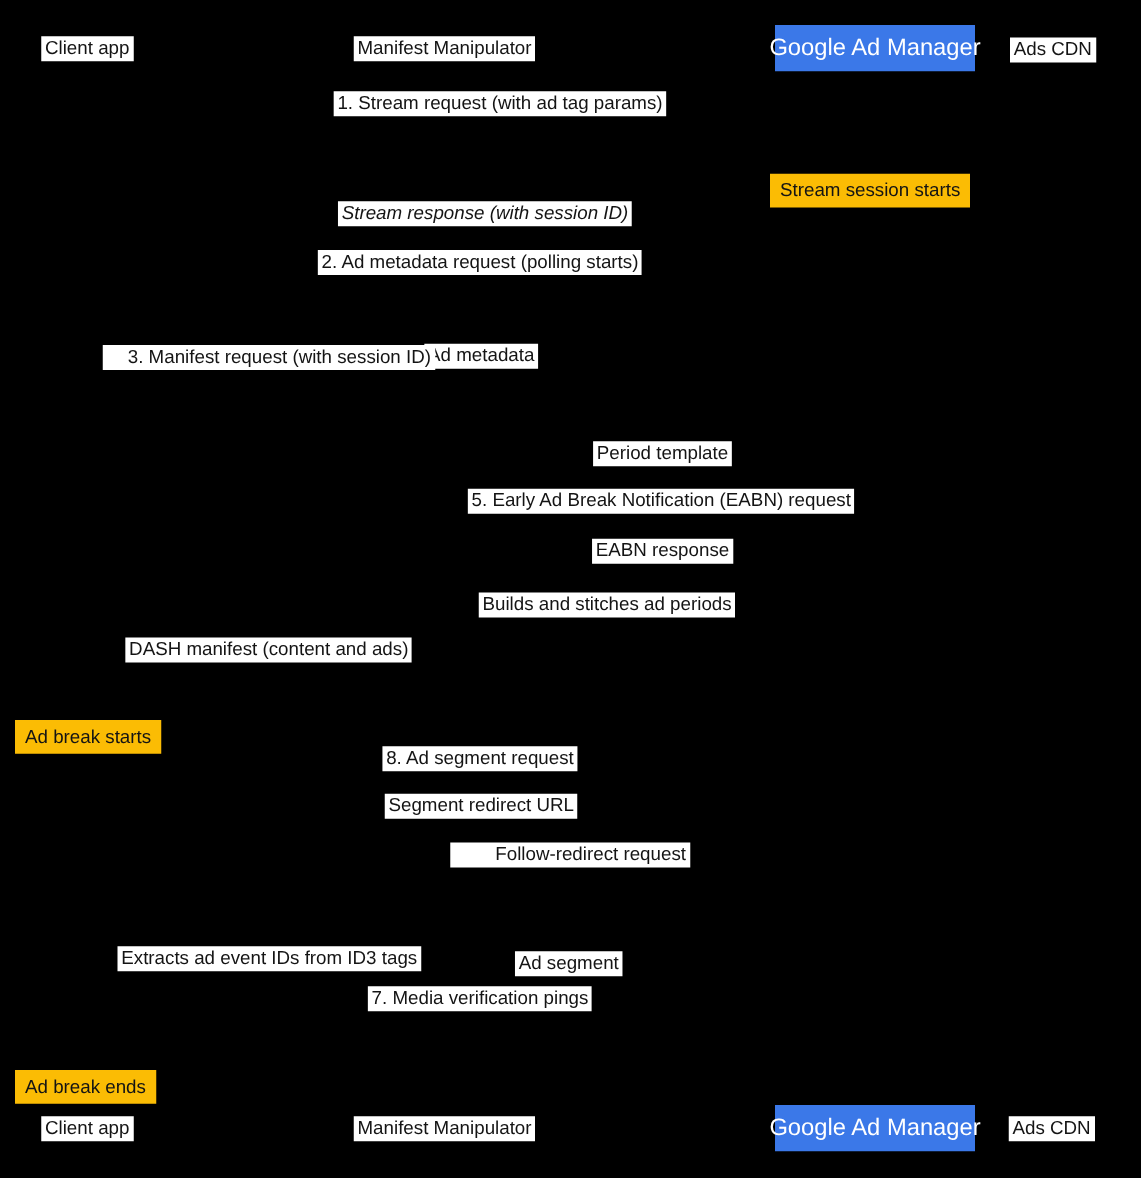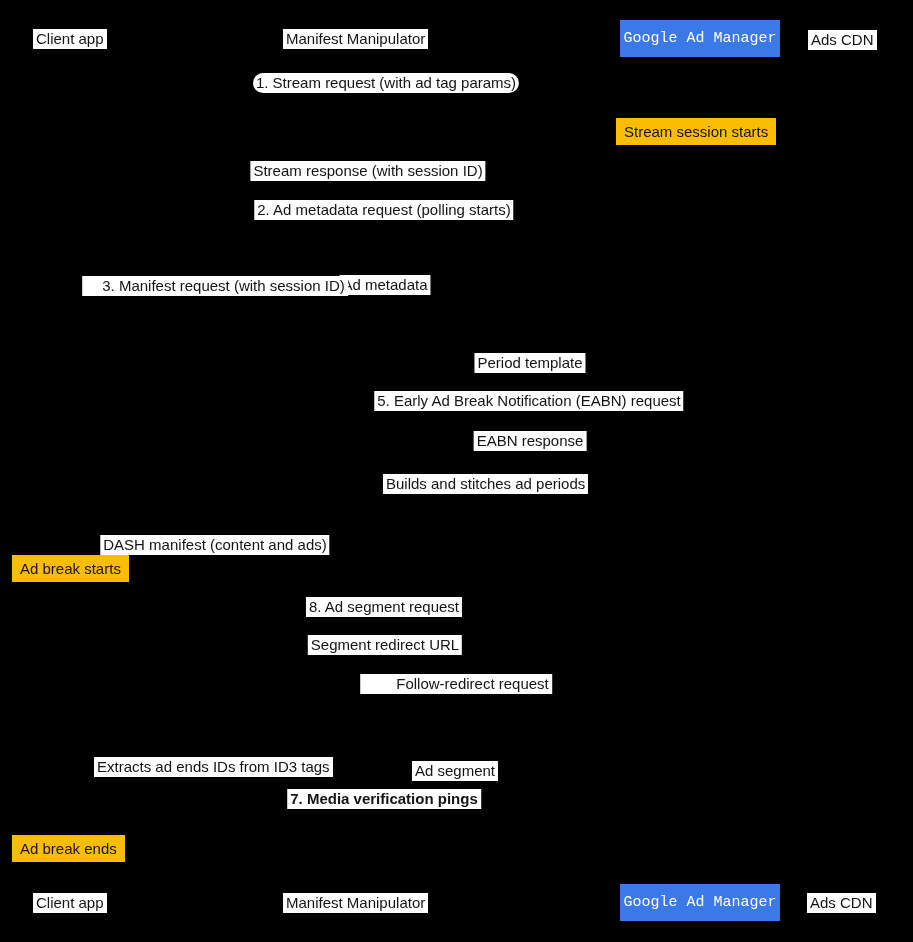--- a/index.html
+++ b/index.html
@@ -22,59 +22,59 @@
     background: #ffffff;
     color: #141414;
     padding: 0 3px;
     white-space: nowrap;
   }
   .center { transform: translateX(-50%); }
   .yellow { background: #FBBC04; }
   .note {
     padding: 3px 8px;
     line-height: 21px;
+    margin-top: 21px;
   }
   .blue-box {
     position: absolute;
     width: 160px;
     height: 37px;
     background: #3B78E8;
     color: #ffffff;
-    font-size: 15px;
+    font-size: 19px;
     display: flex;
     align-items: center;
     justify-content: center;
     white-space: nowrap;
-    font-family: Liberation Mono, monospace;
   }
   
   .a-client-top { left: 33px;  top: 29px; }
   .a-mm-top     { left: 283px; top: 29px; }
   .a-gam-top    { left: 620px; top: 20px; }
   .a-cdn-top    { left: 808px; top: 30px; }
   
-  .m0  { left: 386px; top: 73px; border-radius: 10px; }
+  .m0  { left: 400px; top: 73px; }
   .m1  { left: 616px; top: 118px; }
-  .m2  { left: 368px; top: 161px; }
+  .m2  { left: 388px; top: 161px; font-style: italic; }
   .m3  { left: 384px; top: 200px; }
   .m4  { left: 385px; top: 238px; margin-top: 37px; }
   .m5  { left: 215px; top: 276px; padding-left: 20px; }
   .m6  { left: 529px; top: 316px; }
   .m7  { left: 530px; top: 353px; }
   .m8  { left: 529px; top: 391px; }
   .m9  { left: 530px; top: 431px; }
   .m10 { left: 383px; top: 474px; }
-  .m11 { left: 215px; top: 510px; margin-top: 25px; }
+  .m11 { left: 215px; top: 510px; }
   .m12 { left: 12px;  top: 555px; }
   .m13 { left: 384px; top: 597px; }
   .m14 { left: 385px; top: 635px; }
   .m15 { left: 456px; top: 674px; padding-left: 36px; }
   .m16 { left: 455px; top: 713px; margin-top: 48px; }
   .m17 { left: 94px;  top: 757px; }
-  .m18 { left: 384px; top: 789px; font-weight: bold; }
+  .m18 { left: 384px; top: 789px; }
   .m19 { left: 12px;  top: 835px; }
   
   .a-client-bot { left: 33px;  top: 893px; }
   .a-mm-bot     { left: 283px; top: 893px; }
   .a-gam-bot    { left: 620px; top: 884px; }
   .a-cdn-bot    { left: 807px; top: 893px; }
 </style>
 </head>
 <body>
 
@@ -94,21 +94,21 @@
   <div class="label center m7">Period template</div>
   <div class="label center m8">5. Early Ad Break Notification (EABN) request</div>
   <div class="label center m9">EABN response</div>
   <div class="label m10">Builds and stitches ad periods</div>
   <div class="label center m11">DASH manifest (content and ads)</div>
   <div class="label yellow note m12">Ad break starts</div>
   <div class="label center m13">8. Ad segment request</div>
   <div class="label center m14">Segment redirect URL</div>
   <div class="label center m15">Follow-redirect request</div>
   <div class="label center m16">Ad segment</div>
-  <div class="label m17">Extracts ad ends IDs from ID3 tags</div>
+  <div class="label m17">Extracts ad event IDs from ID3 tags</div>
   <div class="label center m18">7. Media verification pings</div>
   <div class="label yellow note m19">Ad break ends</div>
 
   <div class="label a-client-bot">Client app</div>
   <div class="label a-mm-bot">Manifest Manipulator</div>
   <div class="blue-box a-gam-bot">Google Ad Manager</div>
   <div class="label a-cdn-bot">Ads CDN</div>
 
 </div>
 

